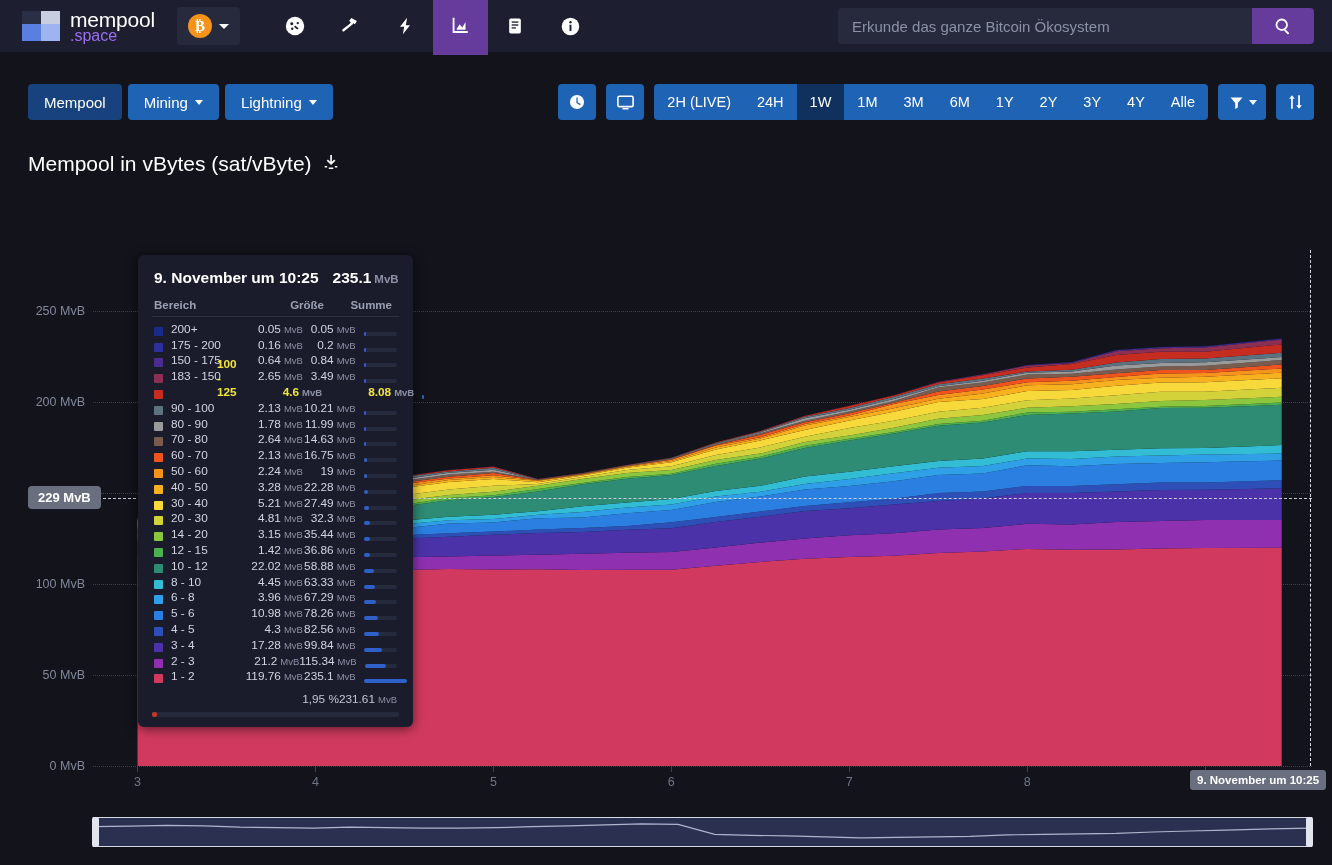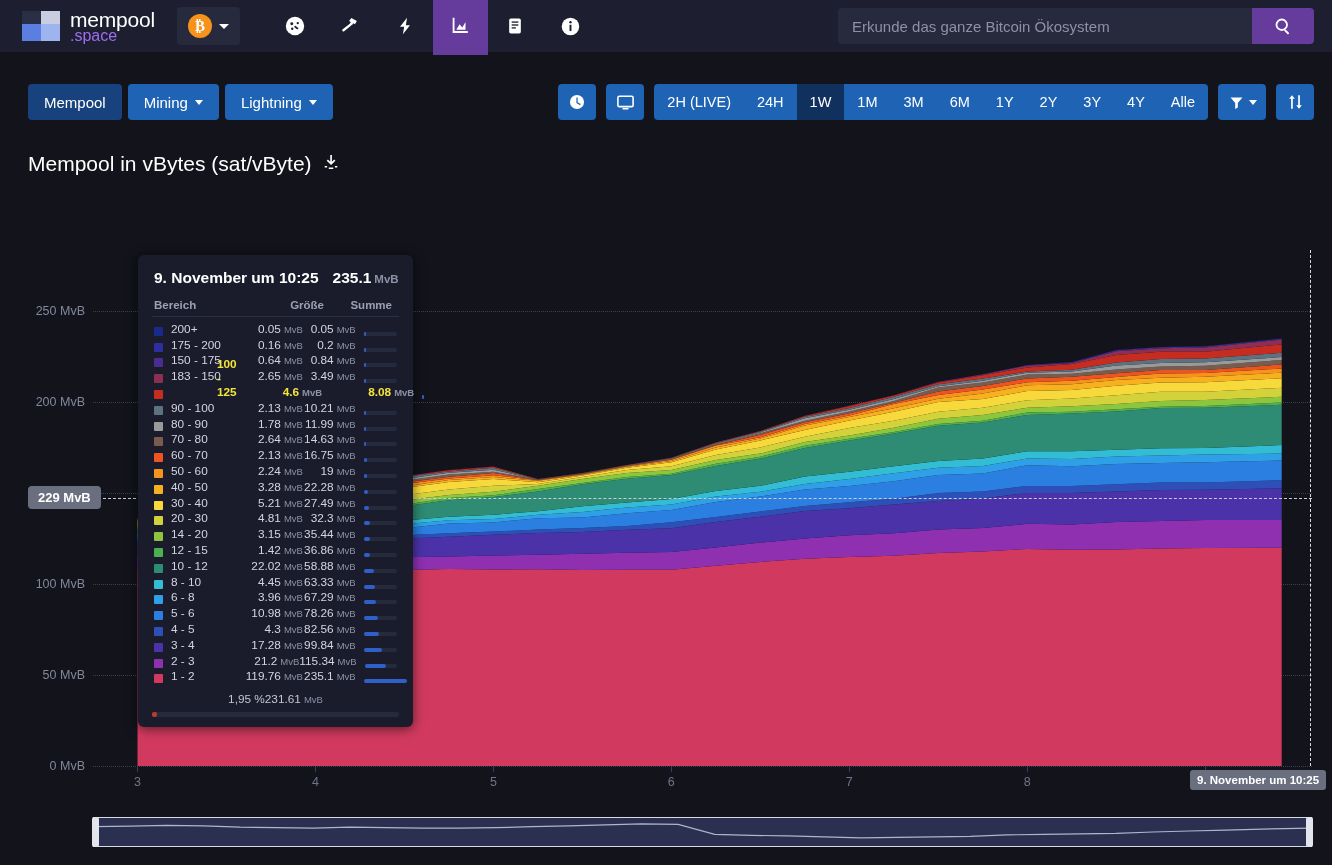--- a/index.html
+++ b/index.html
@@ -173,21 +173,21 @@
   }
   .tt-row.hl .c-range, .tt-row.hl .c-size, .tt-row.hl .c-sum { color:#f2e53a; font-weight:700;margin-left:46px; }
   .sw { width: 9px; height: 9px; margin-right: 8px; flex:none; border-radius:1px; }
   .u { color:#8d91a6; font-size:9.5px; margin-left:3px; }
   .bartrack {
     margin-left: 8px; height: 4px; background:#252a3d; border-radius:2px;
     position:relative; width: 43px;
   }
   .barfill { position:absolute; left:0; top:0; height:4px; background:#2f5fc9; border-radius:2px; min-width:2px; }
   .tt-foot {
-    display:flex; justify-content:center; align-items:baseline;
+    display:flex; justify-content:flex-end; align-items:baseline;
     color:#c2c6d4; font-size:11.8px; margin-top: 9px; padding: 0 2px;
   }
   .tt-footbar {
     margin-top: 6px; height: 5px; background:#252a3d; border-radius:2px; position:relative;
   }
   .tt-footfill { position:absolute; left:0; top:0; height:5px; width:5px; background:#c0392b; border-radius:2px; }
 
   
   .navigator {
     position:absolute; left: 93px; top: 817px; width: 1219px; height: 30px;

